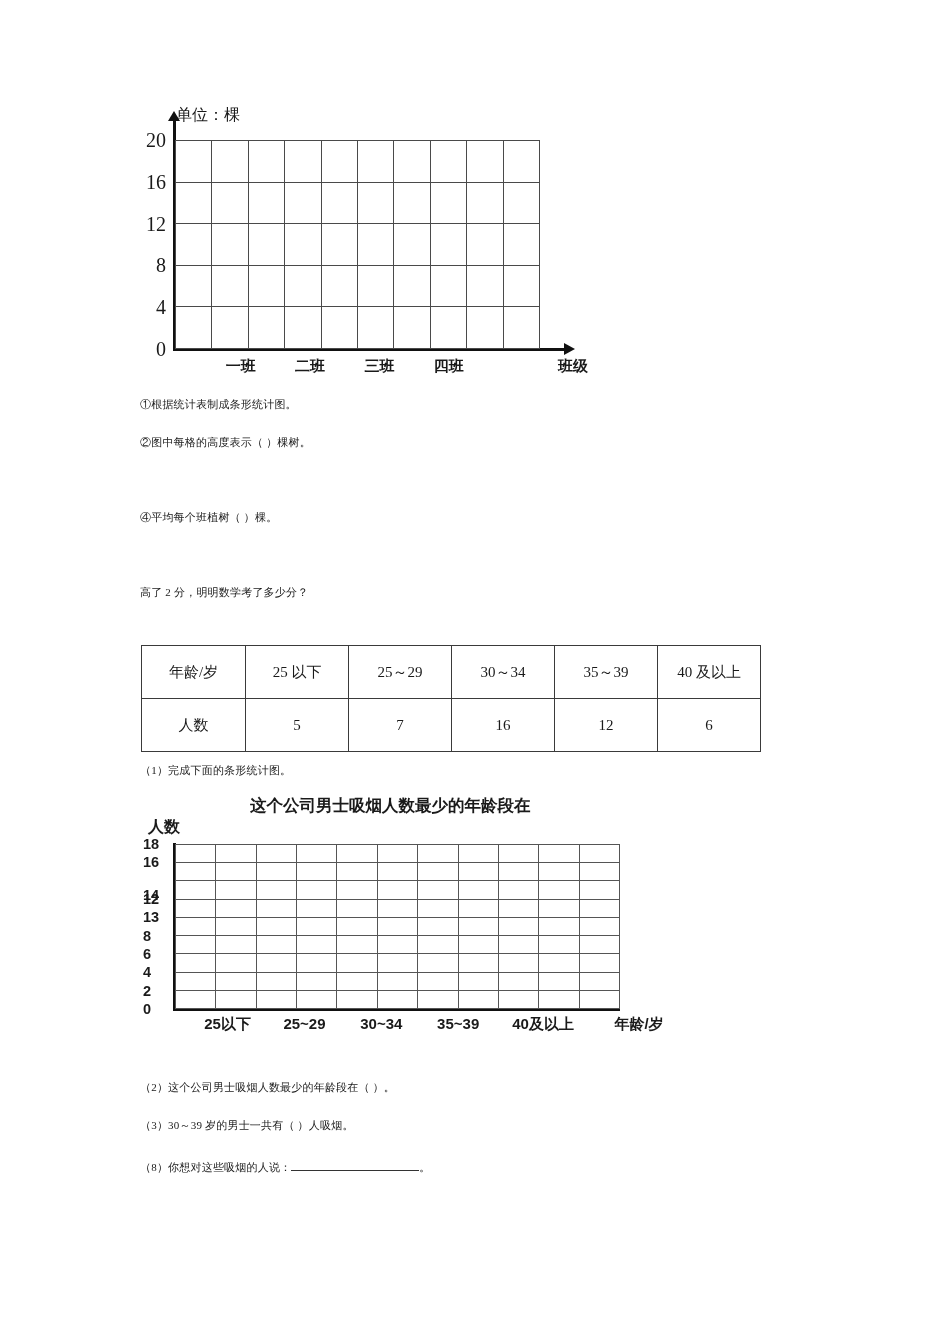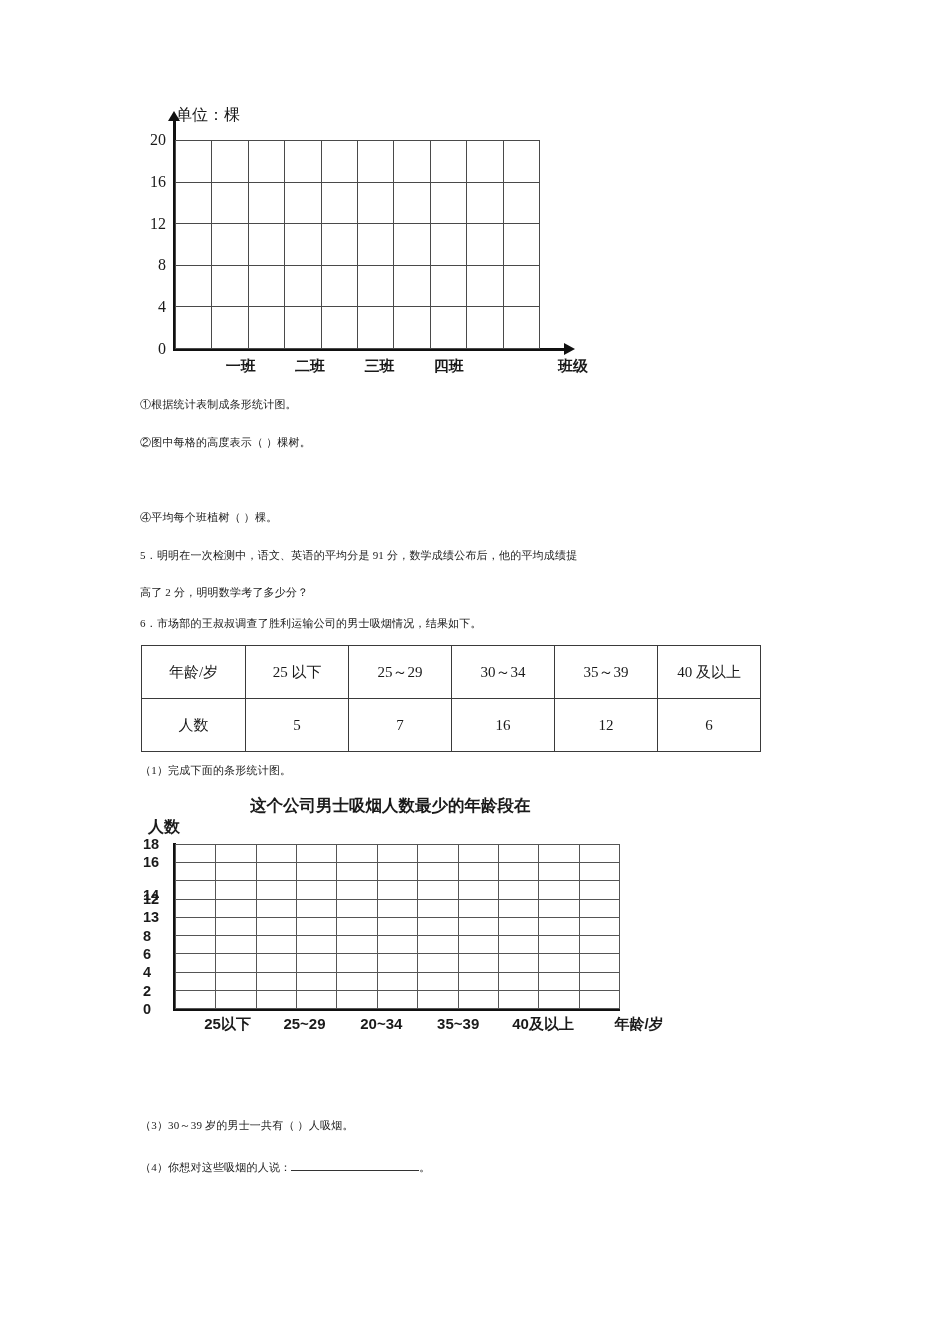--- a/index.html
+++ b/index.html
@@ -83,21 +83,21 @@
   }
   #chart1 .grid .cell {
     border-right: 1.3px solid #4a4a4a;
     border-bottom: 1.3px solid #4a4a4a;
   }
   #chart1 .ylab {
     position: absolute;
     right: 100%;
     width: 34px;
     text-align: right;
-    font-size: 16px;
+    font-size: 20px;
     transform: translateY(-50%);
     padding-right: 7px;
   }
   #chart1 .ylabels { position: absolute; left: 33px; top: 0; height: 100%; width: 0; }
   #chart1 .xlabels {
     position: absolute;
     left: 33px; top: 252px;
     width: 400px; height: 24px;
   }
   #chart1 .xlab {
@@ -292,24 +292,22 @@
         <div class="xlab" style="left: 206.4px;">三班</div>
         <div class="xlab" style="left: 275.75px;">四班</div>
         <div class="xlab" style="left: 400px;">班级</div>
       </div>
   </div>
 
   <div class="qline" style="left:140px; top:398px;">①根据统计表制成条形统计图。</div>
   <div class="qline" style="left:140px; top:436px;">②图中每格的高度表示（      ）棵树。</div>
   <div class="qline" style="left:140px; top:511px;">④平均每个班植树（      ）棵。</div>
 
-  <div class="qline" style="left:140px; top:549px;">5．明明在一次检测中，语文、英语的平均分是 91 分，数学成绩公布后，他的平均成绩提</div>
   <div class="qline" style="left:140px; top:586px;">高了 2 分，明明数学考了多少分？</div>
 
-  <div class="qline" style="left:140px; top:617px;">6．市场部的王叔叔调查了胜利运输公司的男士吸烟情况，结果如下。</div>
 
   <table id="q6table">
     <tbody id="q6table-body">
         <tr>
           <td class="first">年龄/岁</td>
           <td class="col">25 以下</td>
           <td class="col">25～29</td>
           <td class="col">30～34</td>
           <td class="col">35～39</td>
           <td class="col">40 及以上</td>
@@ -443,25 +441,26 @@
         <div class="ylab" style="top: 122.333px;">13</div>
         <div class="ylab" style="top: 140.667px;">8</div>
         <div class="ylab" style="top: 159px;">6</div>
         <div class="ylab" style="top: 177.333px;">4</div>
         <div class="ylab" style="top: 195.667px;">2</div>
         <div class="ylab" style="top: 214px;">0</div>
       </div>
     <div class="xlabels" id="chart2-xlabels">
         <div class="xlab" style="left: 54.5909px;">25以下</div>
         <div class="xlab" style="left: 131.455px;">25~29</div>
-        <div class="xlab" style="left: 208.318px;">20~34</div>
+        <div class="xlab" style="left: 208.318px;">30~34</div>
         <div class="xlab" style="left: 285.182px;">35~39</div>
         <div class="xlab" style="left: 370.136px;">40及以上</div>
         <div class="xlab" style="left: 466px;">年龄/岁</div>
       </div>
   </div>
 
+  <div class="qline" style="left:140px; top:1081px;">（2）这个公司男士吸烟人数最少的年龄段在（      ）。</div>
   <div class="qline" style="left:140px; top:1119px;">（3）30～39 岁的男士一共有（      ）人吸烟。</div>
   <div class="qline" style="left:140px; top:1157px;">
-    <span>（4）你想对这些吸烟的人说：</span><span class="blank-underline"></span><span>。</span>
+    <span>（8）你想对这些吸烟的人说：</span><span class="blank-underline"></span><span>。</span>
   </div>
 
 </div>
 
 </body></html>

